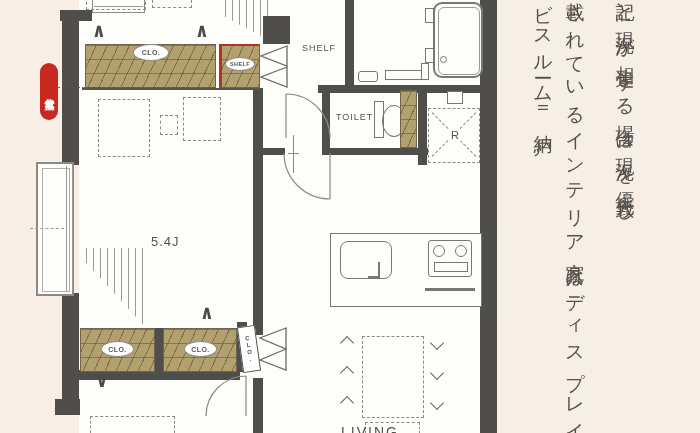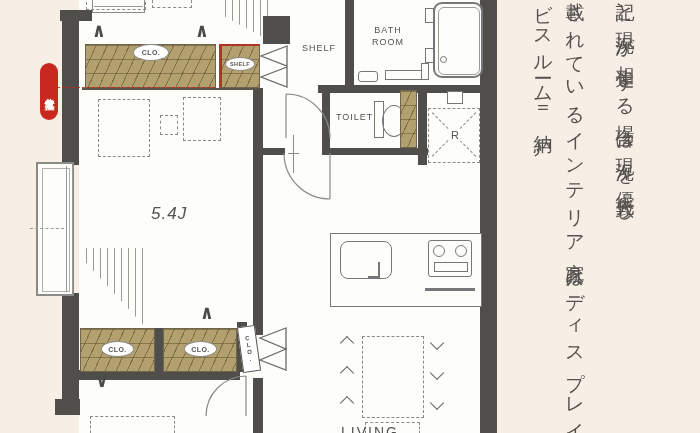--- a/index.html
+++ b/index.html
@@ -85,21 +85,21 @@
               display:flex;align-items:center;justify-content:center;">
     <span class="vtext" style="position:static;color:#fff;font-size:10px;letter-spacing:1px;font-weight:bold;">分電盤</span>
   </div>
   <div class="abs" style="left:57px;top:87px;width:158px;height:0;border-top:1.6px dashed #c8281e;opacity:.85;"></div>
 
   <svg style="left:259px;top:45px;" width="30" height="43">
     <polygon points="28,1 2,11 28,21" fill="#fdfdfa" stroke="#6a6a66" stroke-width="1.3"></polygon>
     <polygon points="28,22 2,32 28,42" fill="#fdfdfa" stroke="#6a6a66" stroke-width="1.3"></polygon>
   </svg>
 
-  <div class="roomlabel" style="left:151px;top:204px;font-size:17px;font-style:italic;">5.4J</div>
+  <div class="roomlabel" style="left:151px;top:234px;font-size:13px;">5.4J</div>
   <div class="dashed" style="left:98px;top:99px;width:52px;height:58px;"></div>
   <div class="dashed" style="left:183px;top:97px;width:38px;height:44px;"></div>
   <div class="dashed" style="left:160px;top:115px;width:18px;height:20px;"></div>
   <div class="stripesV" style="left:86px;top:248px;width:62px;height:82px;
               clip-path:polygon(0 0,100% 0,100% 100%,0 18%);"></div>
 
   <div class="wood" style="left:80px;top:328px;width:75px;height:44px;"></div>
   <div class="oval" style="left:101px;top:341px;width:33px;height:16px;">
     <span>CLO.</span>
   </div>
@@ -128,21 +128,20 @@
   <div class="roomlabel" style="left:302px;top:43px;font-size:9px;">SHELF</div>
   <svg style="left:285px;top:93px;" width="46" height="46">
     <path d="M1,1 L1,45 M1,1 A44,44 0 0 1 45,45" fill="none" stroke="#8a8a86" stroke-width="1.2"></path>
   </svg>
   <svg style="left:284px;top:152px;" width="47" height="48">
     <path d="M46,1 L46,47 M46,47 A46,46 0 0 1 0,1" fill="none" stroke="#8a8a86" stroke-width="1.2"></path>
   </svg>
   <div class="abs" style="left:293px;top:135px;width:0;height:38px;border-left:1px solid #8a8a86;"></div>
   <div class="abs" style="left:288px;top:153px;width:11px;height:0;border-top:1px solid #8a8a86;"></div>
 
-  <div class="roomlabel" style="left:362px;top:24px;font-size:9px;width:52px;text-align:center;line-height:12px;">BATH ROOM</div>
   <div class="thinbox" style="left:433px;top:2px;width:50px;height:76px;border:2px solid #77777a;border-radius:9px;"></div>
   <div class="abs" style="left:438px;top:7px;width:40px;height:66px;border:1px solid #9a9a95;border-radius:6px;"></div>
   <div class="abs" style="left:440px;top:56px;width:5px;height:5px;border:1px solid #77777a;border-radius:50%;"></div>
   <div class="thinbox" style="left:425px;top:8px;width:9px;height:15px;border-width:1px;"></div>
   <div class="thinbox" style="left:425px;top:48px;width:9px;height:15px;border-width:1px;"></div>
 
   <div class="thinbox" style="left:358px;top:71px;width:20px;height:11px;border-width:1px;border-radius:3px;"></div>
   <div class="thinbox" style="left:385px;top:70px;width:38px;height:10px;border-width:1px;"></div>
   <div class="thinbox" style="left:421px;top:63px;width:8px;height:17px;border-width:1px;"></div>
 

